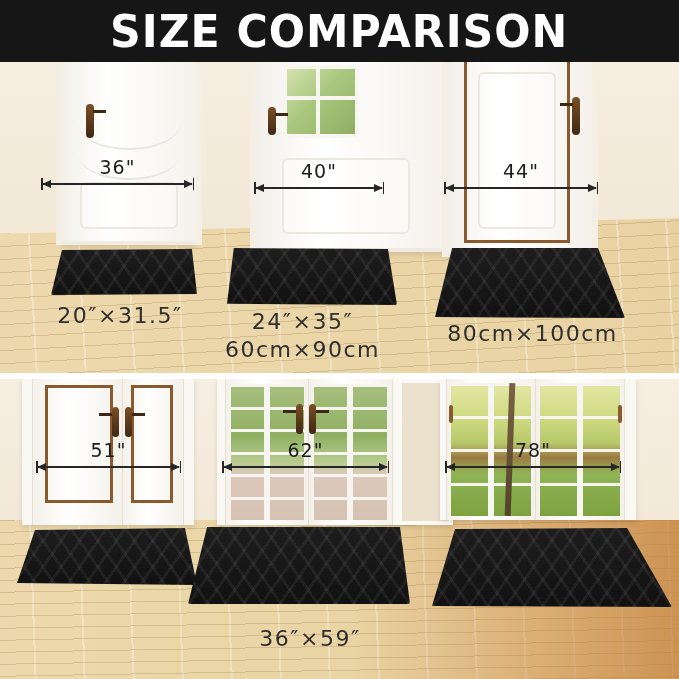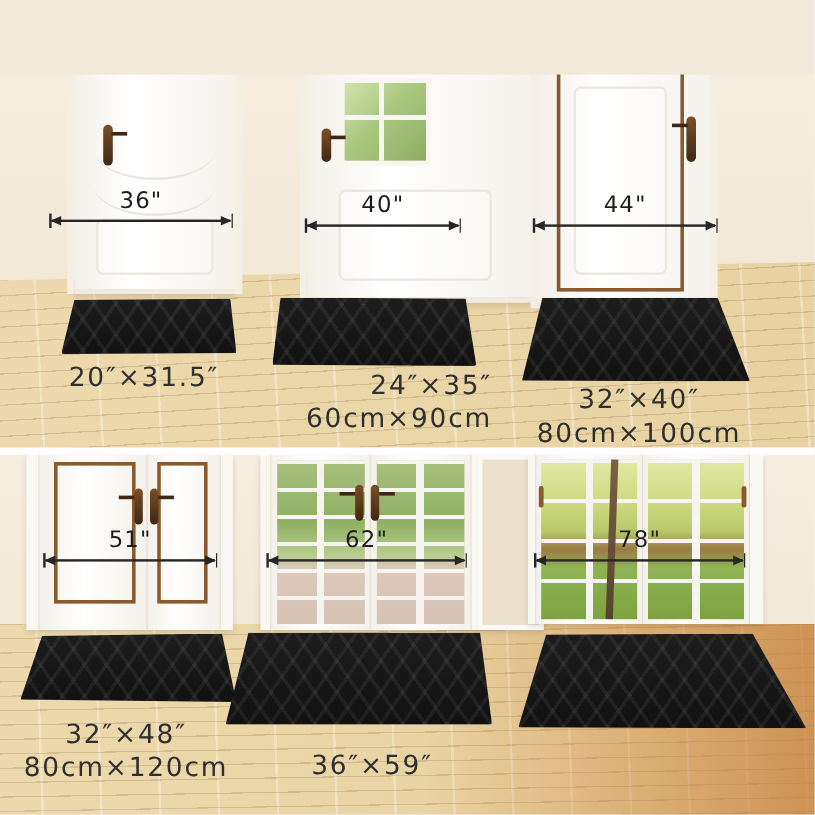--- a/index.html
+++ b/index.html
@@ -137,31 +137,34 @@
   .mat2{left:227px;top:186px;width:170px;height:57px;clip-path:polygon(4% 0,94.7% 1.8%,100% 100%,0 98%);}
   .mat3{left:435px;top:186px;width:190px;height:70px;clip-path:polygon(9% 0,85.8% 0,100% 100%,0 98.6%);}
   .mat4{left:17px;top:149px;width:180px;height:57px;clip-path:polygon(10% 3.5%,93.3% 0,100% 100%,0 96.5%);}
   .mat5{left:188px;top:148px;width:222px;height:77px;clip-path:polygon(8.6% 0,95.5% 0,100% 100%,0 100%);}
   .mat6{left:432px;top:149px;width:240px;height:79px;clip-path:polygon(9.6% 1.3%,81.3% 0,100% 100%,0 98.7%);}
 
   
   .sizelabel{position:absolute;text-align:center;color:#2f2f2f;font-size:22px;
              line-height:28px;letter-spacing:1.5px;}
   .sl1{left:20px;top:240px;width:200px;}
-  .sl2{left:215px;top:246px;width:195px;text-align:right;}
+  .sl2{left:205px;top:246px;width:195px;}
   .sl3{left:430px;top:258px;width:205px;}
   .sl4{left:5px;top:220px;width:200px;}
   .sl5{left:200px;top:246px;width:220px;}
   .sl6{left:418px;top:238px;width:230px;}
 </style>
 </head>
 <body>
 
 <div class="canvas">
 
+  <div class="header">
+    <div class="header-title">SIZE COMPARISON</div>
+  </div>
 
   <div class="row row-top">
     <div class="wall"></div>
     <div class="floor"></div>
 
     <div class="door door1">
       <div class="wave wave1"></div>
       <div class="wave wave2"></div>
       <div class="panel"></div>
       <div class="handle bar-r"></div>
@@ -217,21 +220,20 @@
     <div class="mat mat3"></div>
 
     <div class="sizelabel sl1">
       <div class="in">20″×31.5″</div>
     </div>
     <div class="sizelabel sl2">
       <div class="in">24″×35″</div>
       <div class="cm">60cm×90cm</div>
     </div>
     <div class="sizelabel sl3">
-      <div class="in">32″×40″</div>
       <div class="cm">80cm×100cm</div>
     </div>
   </div>
 
   <div class="row-divider"></div>
 
   <div class="row row-bottom">
     <div class="wall"></div>
     <div class="floor"></div>
 
@@ -301,22 +303,18 @@
         <span class="ah ah-l"></span>
         <span class="ah ah-r"></span>
         <span class="tick tick-r"></span>
       </div>
     </div>
 
     <div class="mat mat4"></div>
     <div class="mat mat5"></div>
     <div class="mat mat6"></div>
 
-    <div class="sizelabel sl4">
-      <div class="in">32″×48″</div>
-      <div class="cm">80cm×120cm</div>
-    </div>
     <div class="sizelabel sl5">
       <div class="in">36″×59″</div>
     </div>
   </div>
 
 </div>
 
 </body></html>

